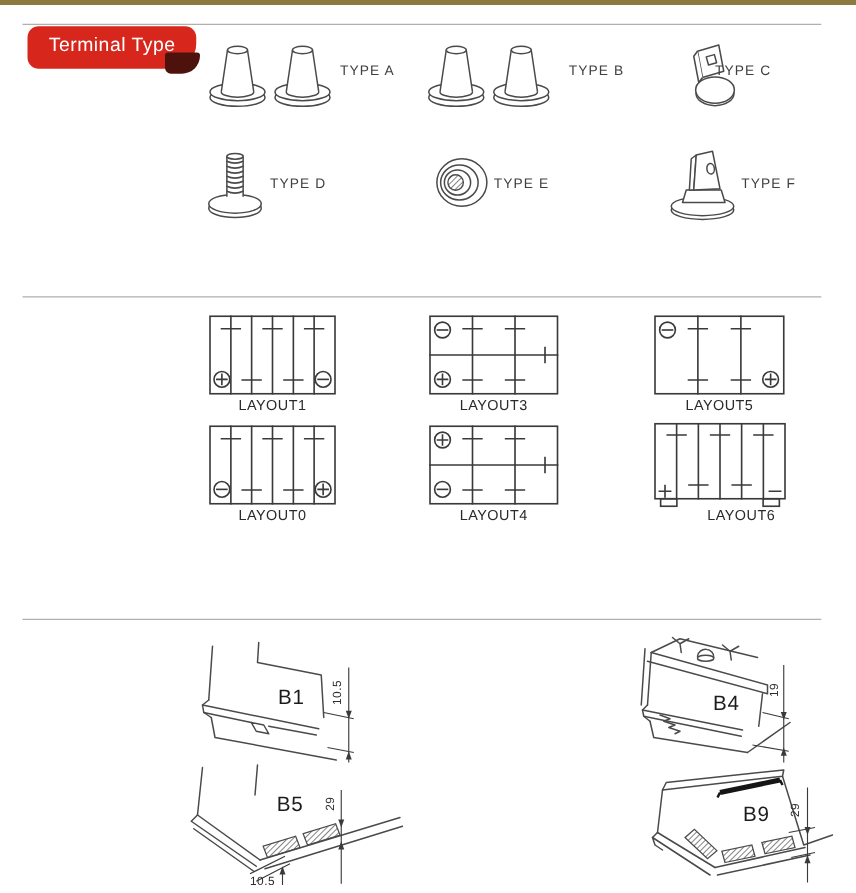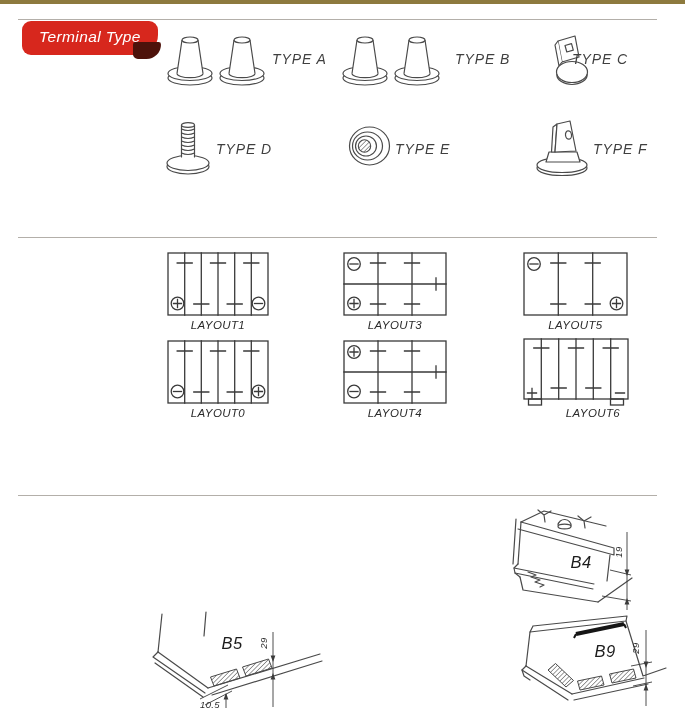--- a/index.html
+++ b/index.html
@@ -1,34 +1,34 @@
 <!DOCTYPE html>
 <html><head>
 <meta charset="utf-8">
 <style>
   * { margin:0; padding:0; box-sizing:border-box; }
   html,body { background:#ffffff; }
   body { font-family:"Liberation Sans", sans-serif; }
-  .page { position:relative; width:685px; height:714px; background:#fff; overflow:hidden;font-style:italic; }
+  .page { position:relative; width:685px; height:714px; background:#fff; overflow:hidden; }
   .top-border { position:absolute; top:0; left:0; width:685px; height:4px; background:#8d7a3e; }
   .rule { position:absolute; left:18px; width:639px; height:1px; background:#b3afa9; }
   .ribbon {
     position:absolute; left:22px; z-index:3; color:#fff;
     background:#d7271d; font-size:15.5px; letter-spacing:.4px;
     padding:7px 17px 9px 17px; border-radius:9px 9px 20px 9px;
     white-space:nowrap;
   }
   .ribbon::after {
     content:""; position:absolute; z-index:-1;
     right:-3px; bottom:-4px; width:28px; height:17px;
     background:#4d120b; border-radius:3px 3px 18px 6px;
   }
   .art { position:absolute; }
   .art svg { display:block; overflow:visible; }
-  .type-label { position:absolute; font-size:14px; color:#3f3f3f; letter-spacing:.9px; white-space:nowrap; }
+  .type-label { position:absolute; font-size:11px; color:#3f3f3f; letter-spacing:.9px; white-space:nowrap; }
   .cell-label { position:absolute; font-size:11.5px; color:#2b2b2b; letter-spacing:.4px; text-align:center; }
   .sk  { stroke:#4a4a4a; stroke-width:1.2; fill:none; stroke-linecap:round; stroke-linejoin:round; }
   .skf { stroke:#4a4a4a; stroke-width:1.2; fill:#fff; stroke-linejoin:round; }
   .cl  { stroke:#3a3a3a; stroke-width:1.3; fill:none; stroke-linecap:square; }
   .dimline { stroke:#3a3a3a; stroke-width:.9; fill:none; }
   .arrow { fill:#3a3a3a; stroke:none; }
   .pad { fill:url(#hatch); stroke:#4a4a4a; stroke-width:1; }
   svg text { font-family:"Liberation Sans", sans-serif; }
   .blabel { font-size:16.5px; fill:#1c1c1c; letter-spacing:.5px; }
   .dimtext { font-size:9.5px; fill:#2d2d2d; letter-spacing:.4px; }
@@ -199,20 +199,36 @@
       <path class="cl" d="M28.2,50 h15 M62.8,50 h15"></path>
       <path class="cl" d="M4.5,55 h9 M9,50.5 v9 M92.5,55 h9"></path>
       <rect class="cl" x="5.5" y="61" width="13" height="6"></rect>
       <rect class="cl" x="87.5" y="61" width="13" height="6"></rect>
     </svg>
   </div>
   <div class="cell-label" style="left:540px; top:407px; width:106px">LAYOUT6</div>
 
   <div class="rule" style="top:495px"></div>
 
+  <div class="art" style="left:157px; top:512px">
+    <svg width="135" height="100" viewBox="0 0 135 100">
+      <path class="sk" d="M13,5 L10,48"></path>
+      <path class="sk" d="M50,2 L49,18 L100,28 L102,62"></path>
+      <path class="sk" d="M10,48 L5,52 L6,58 L12,62"></path>
+      <path class="sk" d="M5,52 L98,71"></path>
+      <path class="sk" d="M6,58 L44,66 M58,69 L96,76"></path>
+      <path class="sk" d="M44,66 l4,7 l10,2 l-4,-7 z"></path>
+      <path class="sk" d="M12,62 L15,78 L112,96"></path>
+      <path class="dimline" d="M102,58 L126,63 M105,86 L126,90 M122,22 V98"></path>
+      <polygon class="arrow" points="122,63 119.6,56.5 124.4,56.5"></polygon>
+      <polygon class="arrow" points="122,89 119.6,95.5 124.4,95.5"></polygon>
+      <text class="dimtext" transform="rotate(-90 113 42)" x="113" y="45" text-anchor="middle">10.5</text>
+      <text class="blabel" x="76" y="51" text-anchor="middle">B1</text>
+    </svg>
+  </div>
 
 
   <div class="art" style="left:494px; top:506px">
     <svg width="160" height="106" viewBox="0 0 160 106">
       <path class="sk" d="M22,13 L19,58 M27,16 L24,58"></path>
       <path class="sk" d="M27,16 L50,5 L112,20"></path>
       <path class="sk" d="M27,16 L120,42 M24,23 L120,49 M120,42 L120,49"></path>
       <path class="sk" d="M64,19 a6.5,6 0 0 1 13,1"></path>
       <ellipse class="skf" cx="70.5" cy="20.5" rx="6.5" ry="2.4"></ellipse>
       <path class="sk" d="M50,9 l-6,-5 M50,9 l7,-4 M50,9 l1,7 M90,15 l-6,-5 M90,15 l7,-4 M90,15 l1,7"></path>

